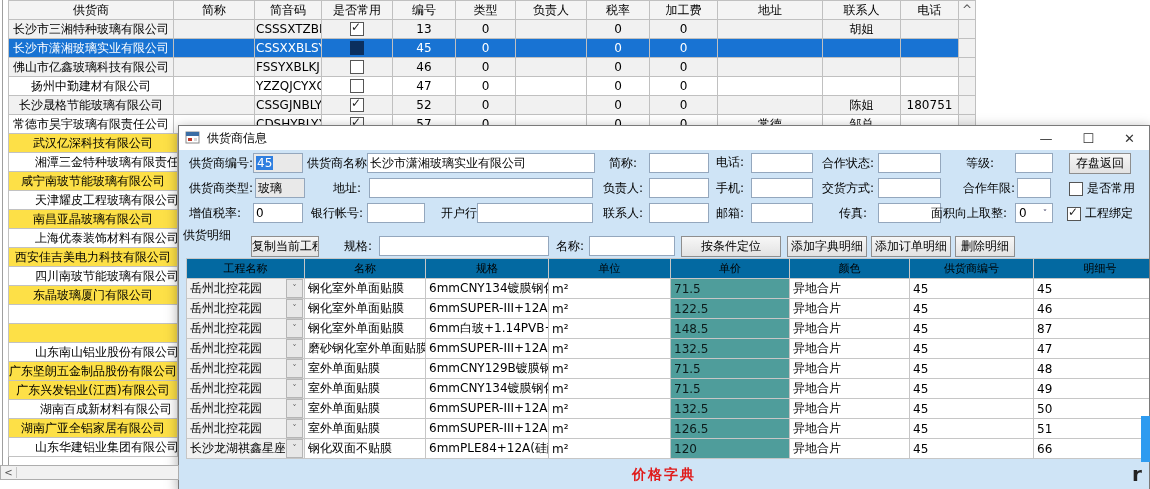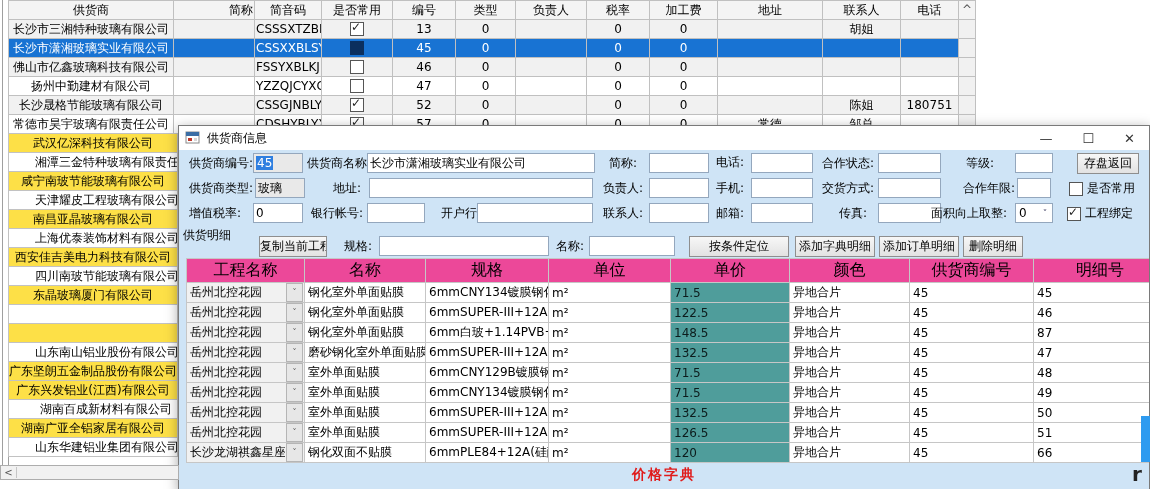--- a/index.html
+++ b/index.html
@@ -52,31 +52,31 @@
   .winctl{margin-left:auto;display:flex;gap:30px;padding-right:14px;font-size:13px;color:#333;}
   .winctl span{cursor:default;}
 
   .lbl{position:absolute;height:20px;line-height:20px;white-space:nowrap;font-size:12px;}
   .ipt{position:absolute;height:20px;line-height:18px;background:#fff;border:1px solid #94a7bd;
        box-sizing:border-box;font-size:12px;padding:0 2px;white-space:nowrap;overflow:hidden;}
   .ipt.gray{background:#e9e9e9;}
   .selhl{background:#2f7fe0;color:#fff;padding:0 1px;}
   .btn{position:absolute;height:21px;background:linear-gradient(#f7f7f7,#e2e2e2);
        border:1px solid #8e8e8e;box-sizing:border-box;font-size:12px;text-align:center;
-       line-height:19px;white-space:nowrap;overflow:hidden;margin-left:8px;}
+       line-height:19px;white-space:nowrap;overflow:hidden;}
   .cbl{position:absolute;height:20px;line-height:20px;font-size:12px;white-space:nowrap;}
   .cbl .cb{margin-right:4px;}
   .ddl{display:flex;align-items:center;padding:0;}
   .ddl .t{flex:1;padding-left:3px;} .ddl .a{width:14px;text-align:center;color:#446;font-size:9px;}
 
   
   #dt-wrap{position:absolute;left:7px;top:132px;}
   #dt{width:956px;border:1px solid #5f5f5f;}
-  #dt th{height:17px;background:#ec4899;border:1px solid #c6c6c6;font-weight:400;
-         font-size:16px;white-space:nowrap;overflow:hidden;}
+  #dt th{height:17px;background:#0369a1;border:1px solid #c6c6c6;font-weight:400;
+         font-size:11px;white-space:nowrap;overflow:hidden;}
   #dt td{height:19px;border:1px solid #c6c6c6;font-size:12px;background:#fff;
          padding:0 3px;text-align:left;white-space:nowrap;overflow:hidden;}
   #dt td.price{background:#4f9d9b;color:#0c1c1c;}
   #dt td.combo-td{padding:0;background:#f1f1f1;}
   .combo{display:flex;height:19px;align-items:center;}
   .combo .txt{flex:1;padding:0 3px;overflow:hidden;white-space:nowrap;}
   .combo .arrw{width:15px;height:17px;margin:1px;display:flex;align-items:center;justify-content:center;
                background:#e7e7e7;border:1px solid #b5b5b5;font-size:8px;color:#555;}
 
   .footer{position:absolute;left:7px;top:340px;width:956px;text-align:center;color:#e01b1b;
@@ -91,21 +91,21 @@
 <body>
 
 <div class="gutter"></div>
 <div class="vline"></div>
 
 <div id="bg-table-wrap">
   <table id="bg-table">
       <thead>
         <tr id="bg-head">
           <th style="width: 162px;">供货商</th>
-          <th style="width: 78px; text-align: right;">简称</th>
+          <th style="width: 78px;">简称</th>
           <th style="width: 64px;">简音码</th>
           <th style="width: 68px;">是否常用</th>
           <th style="width: 60px;">编号</th>
           <th style="width: 57px;">类型</th>
           <th style="width: 68px;">负责人</th>
           <th style="width: 60px;">税率</th>
           <th style="width: 65px;">加工费</th>
           <th style="width: 102px;">地址</th>
           <th style="width: 75px;">联系人</th>
           <th style="width: 55px;">电话</th>

